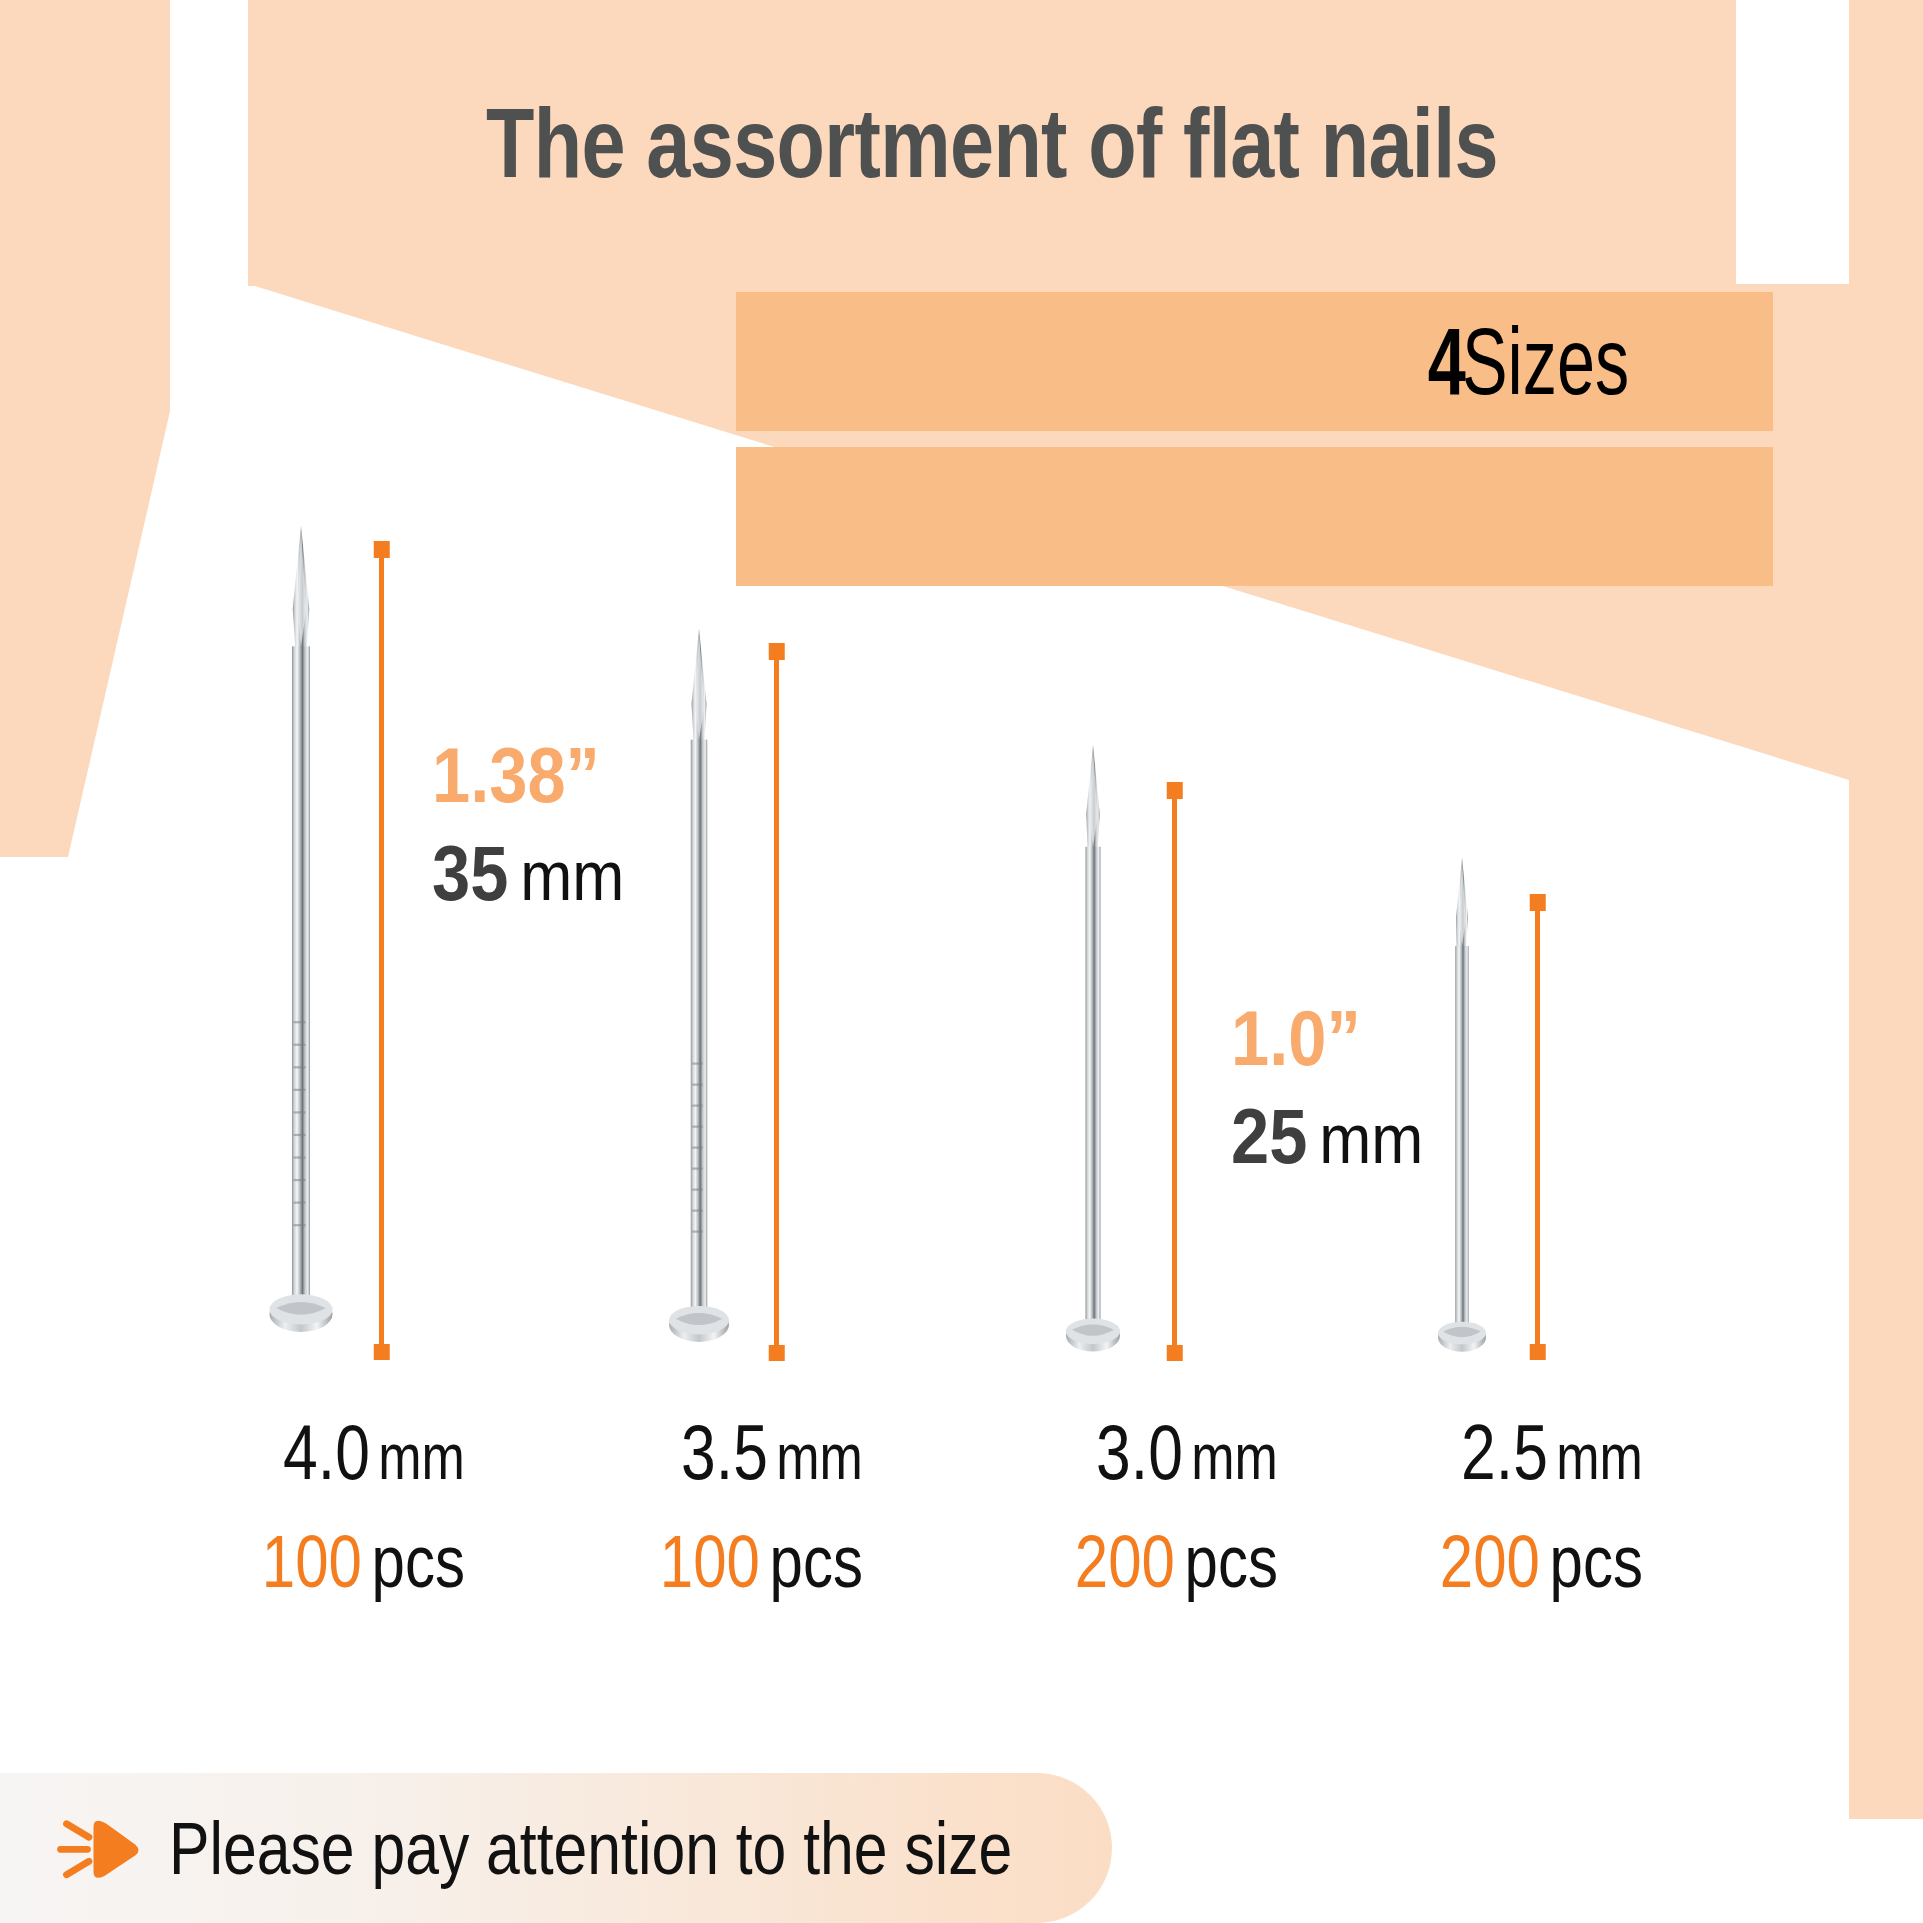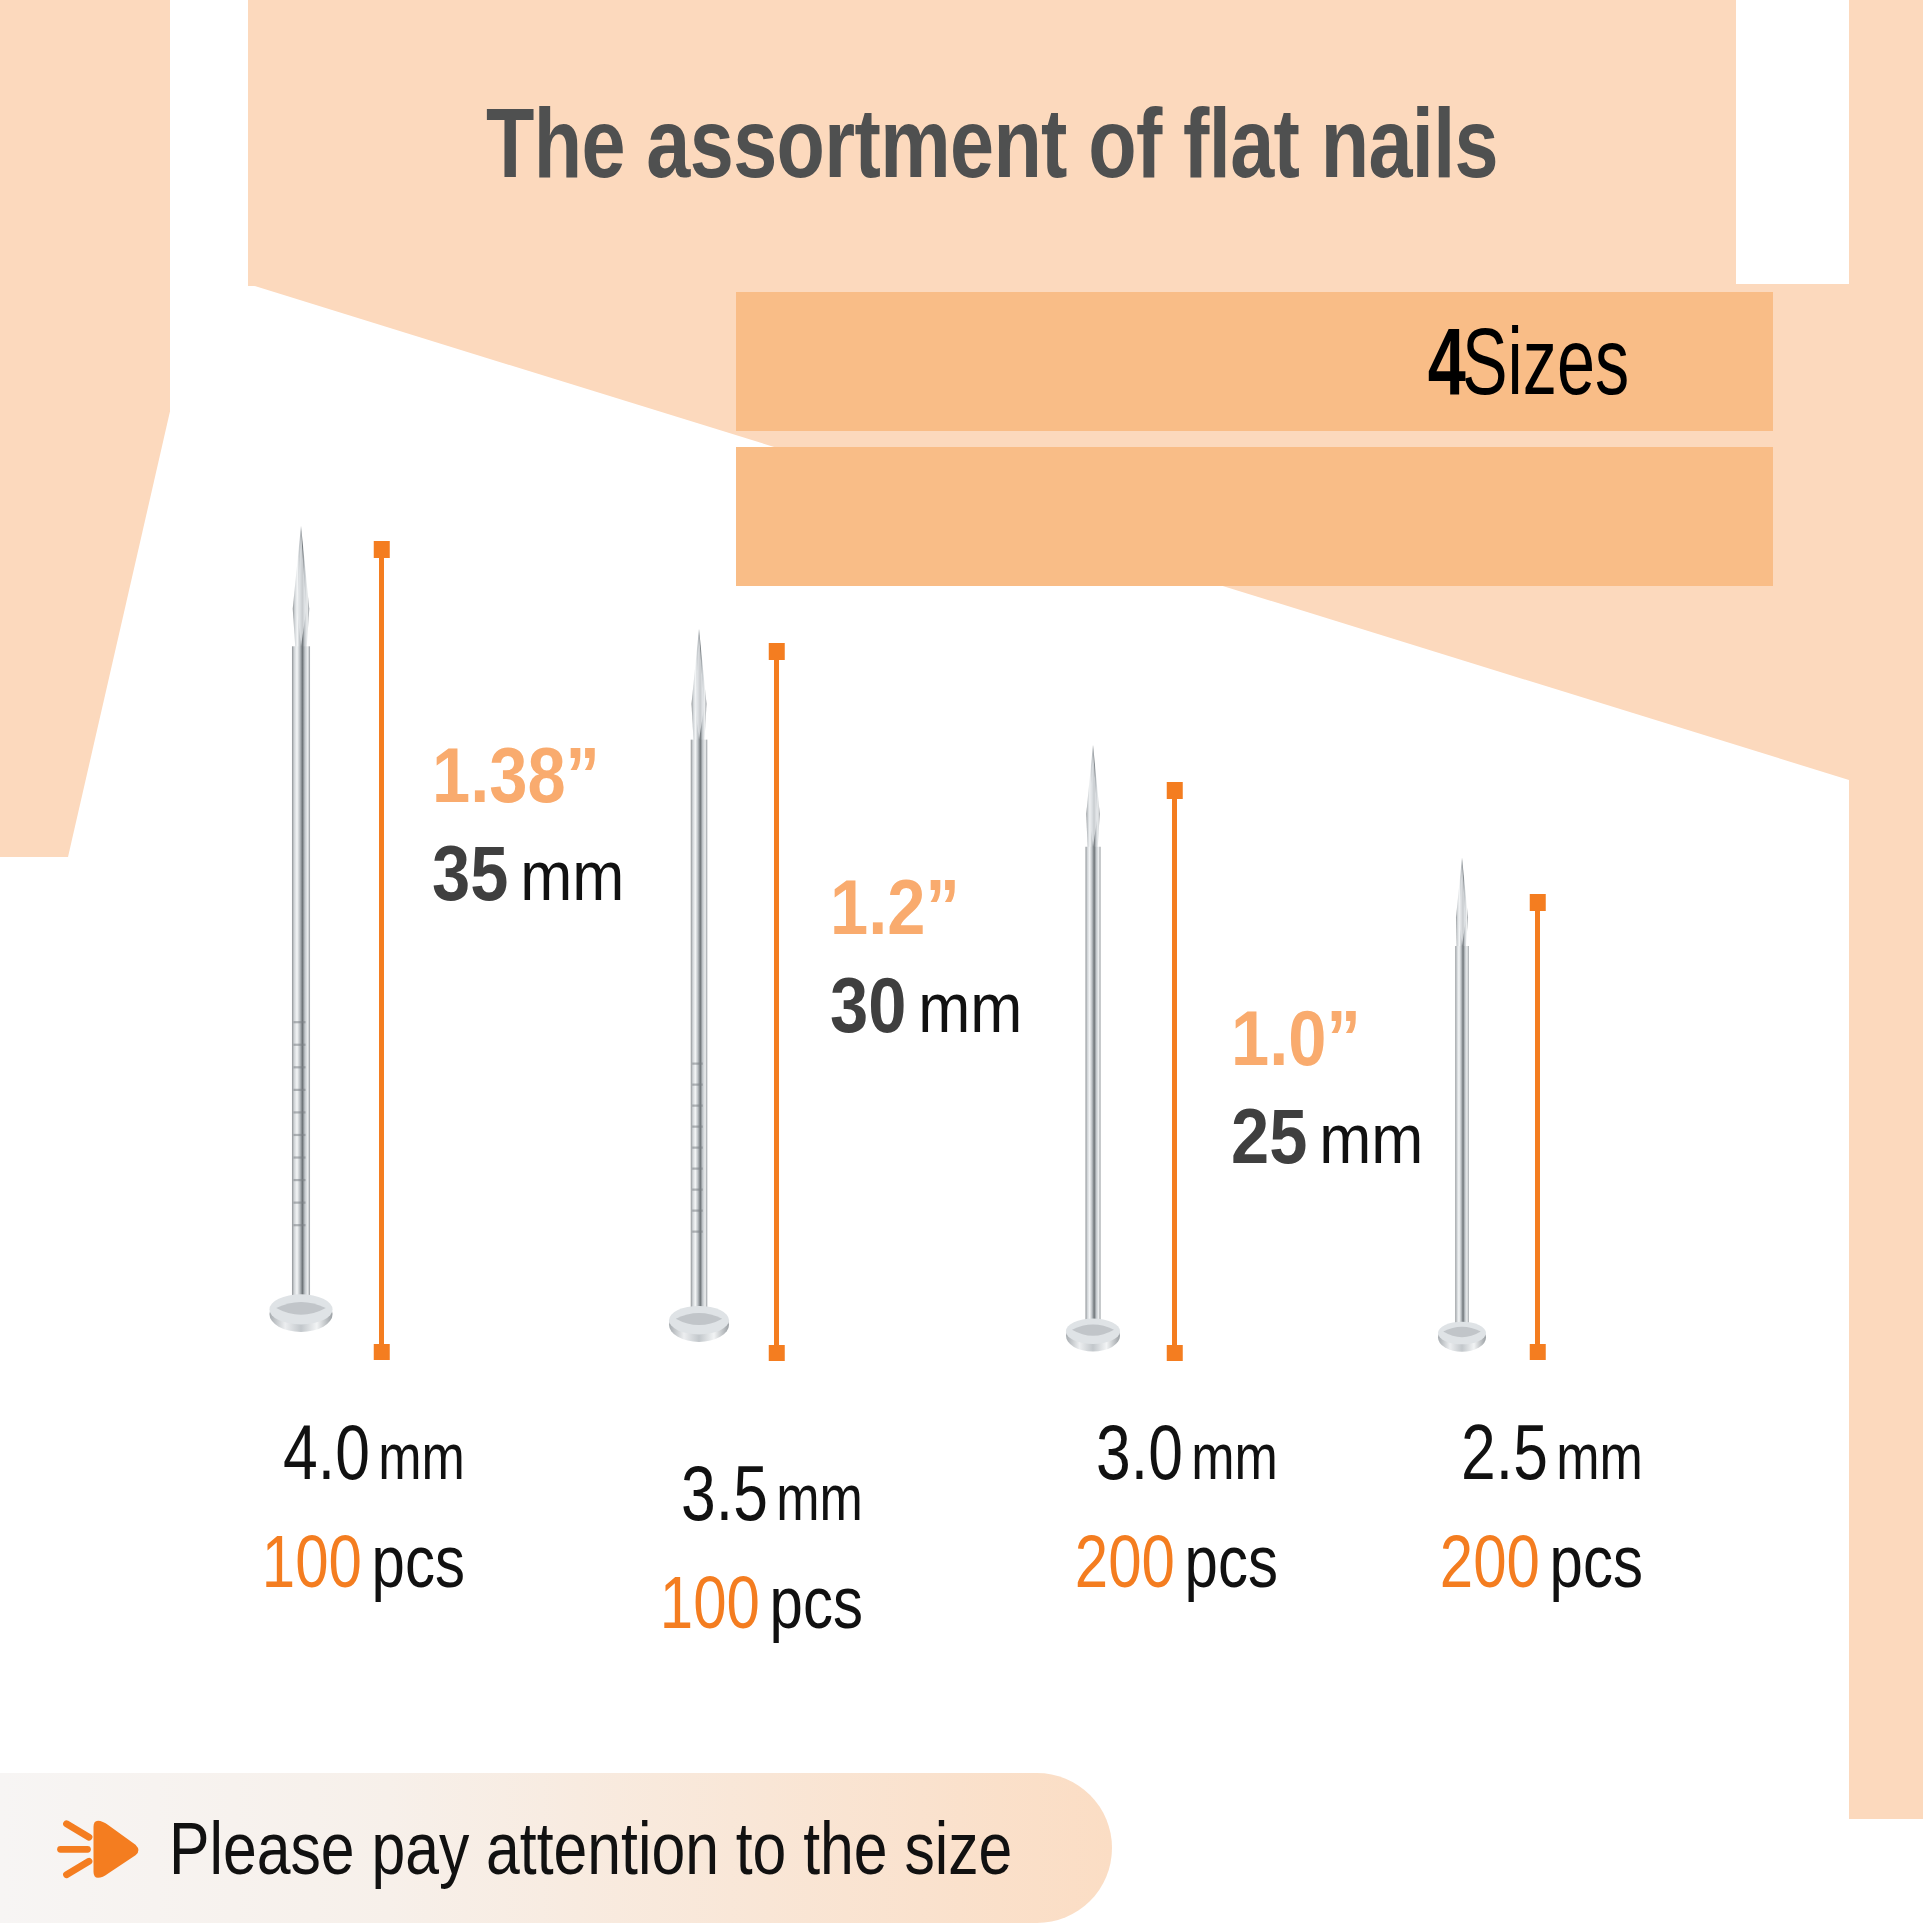--- a/index.html
+++ b/index.html
@@ -322,27 +322,21 @@
         <path d="M33 720 h14"></path>
       <path d="M33 748 h14"></path>
         <path d="M33 776 h14"></path>
         <path d="M33 804 h14"></path>
     </g>
     <ellipse cx="42" cy="928" rx="40" ry="23" fill="url(#head2)"></ellipse>
     <ellipse cx="42" cy="922" rx="40" ry="19" fill="#dfe3e6"></ellipse>
     <path d="M11 920 q31 -15 62 0 q-31 17 -62 0" fill="#b3b8bc" opacity="0.7"></path>
   </svg>
   <div class="dim" style="left:774px; top:643px; height:718px;"></div>
-  <div class="meas" style="left:830px; top:868px;">
-    <span class="inch">1.2”</span>
-    <span class="mmline">
-      <span class="mmnum">30</span><span class="mmunit">mm</span>
-    </span>
-  </div>
-  <div class="spec" style="left:511px; top:1413px; width:391px;margin-top:41px;">
+  <div class="spec" style="left:511px; top:1413px; width:391px;">
     <span class="gauge"><span>3.5</span><span class="unit">mm</span></span>
     <span class="qty"><span class="count">100</span><span class="pcs">pcs</span></span>
   </div>
 
   <svg class="nail" style="left:1093px; bottom:571px;" width="57" height="609" viewBox="0 0 76 810">
     <defs>
       <linearGradient id="steel3" x1="0" y1="0" x2="1" y2="0">
         <stop offset="0%" stop-color="#8e9295"></stop>
         <stop offset="12%" stop-color="#cfd3d6"></stop>
         <stop offset="28%" stop-color="#f4f6f7"></stop>

